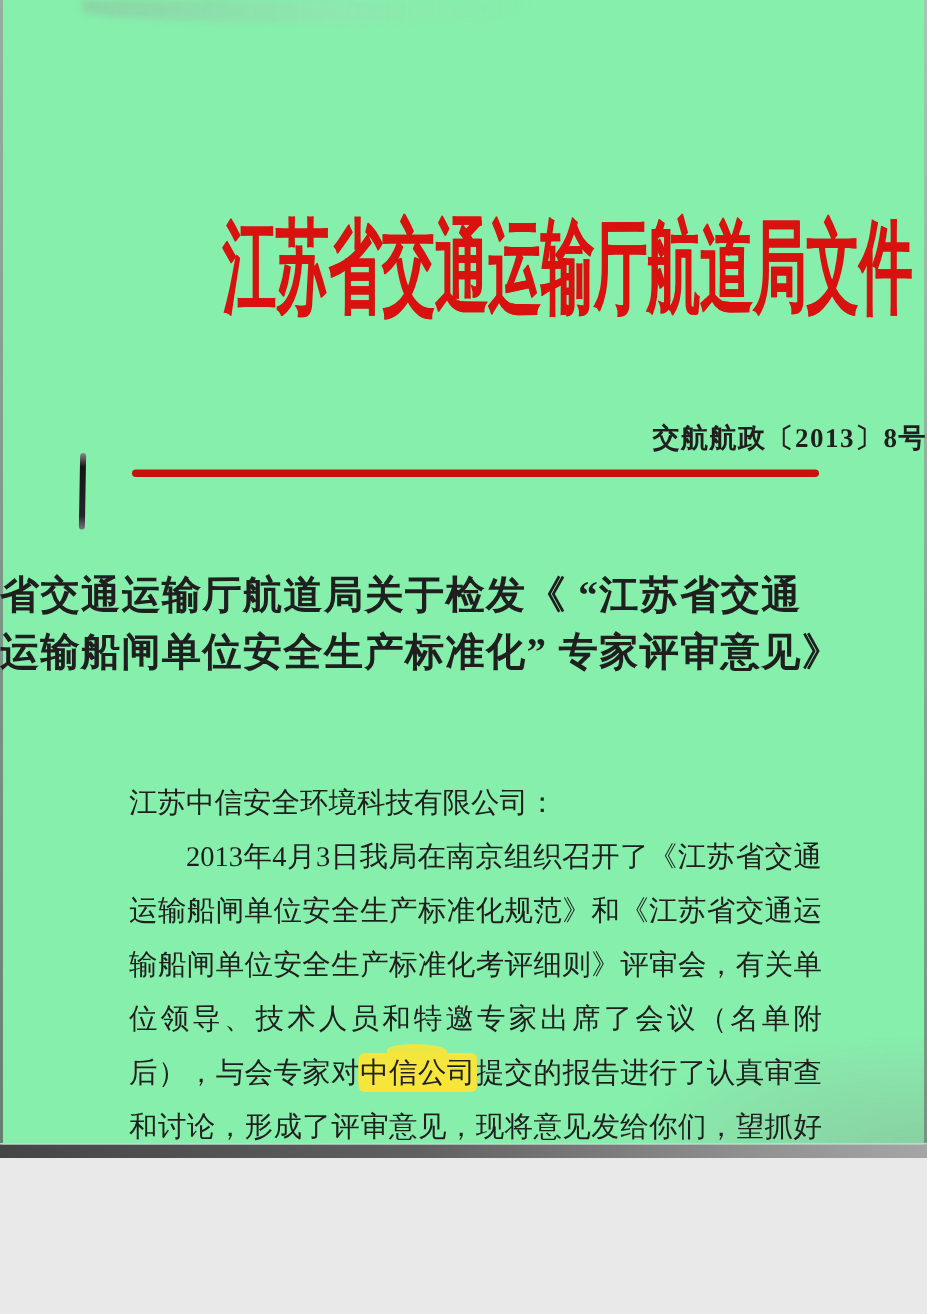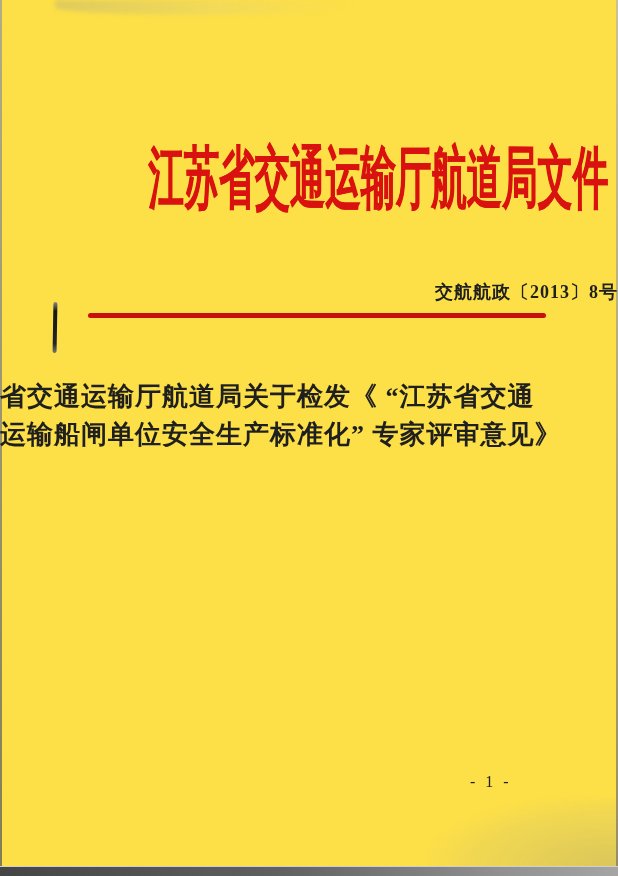--- a/index.html
+++ b/index.html
@@ -1,20 +1,20 @@
 <!DOCTYPE html>
 <html style="--header-red: #d9110f; --rule-red: #c8100d; --highlight-yellow: #f6e53a; --text-black: #1f1f1f;"><head>
 <meta charset="utf-8">
 <style>
   html, body { margin: 0; padding: 0; background: #e9e9e9; }
   .page {
     position: relative;
-    width: 618px; height: 876px;
+    width: 618px; height: 772px;
     margin: 0 auto;
-    background: #fde047;
+    background: #86efac;
     overflow: hidden;
     font-family: "Liberation Serif", "DejaVu Serif", serif;
     color: var(--text-black, #1f1f1f);
   }
   
   .edge-left  { position:absolute; left:0;  top:0; width:2px; height:100%;
                 background: linear-gradient(#9a9a9a, #5a5a5a); opacity:.75; }
   .edge-right { position:absolute; right:0; top:0; width:2px; height:100%;
                 background: linear-gradient(#b5b5b5, #6a6a6a); opacity:.7; }
   .bottom-band { position:absolute; bottom:0; left:0; width:100%; height:9px;
@@ -91,16 +91,20 @@
 
   <div class="doc-number">交航航政〔2013〕8号</div>
 
   <div class="red-rule"></div>
 
   <h2 class="title">
     <span>省交通运输厅航道局关于检发《 “江苏省交通</span><br>
     <span>运输船闸单位安全生产标准化” 专家评审意见》</span><br>
   </h2>
 
+  <div class="body-block">
+    <p class="salutation">江苏中信安全环境科技有限公司：</p>
+    <p class="body-para"><span>2013年4月3日我局在南京组织召开了《江苏省交通运输船闸单位安全生产标准化规范》和《江苏省交通运输船闸单位安全生产标准化考评细则》评审会，有关单位领导、技术人员和特邀专家出席了会议（名单附后），与会专家对</span><span class="highlight">中信公司</span><span>提交的报告进行了认真审查和讨论，形成了评审意见，现将意见发给你们，望抓好落实。</span></p>
+  </div>
 
   <div class="page-number">- 1 -</div>
 
 </div>
 
 </body></html>

